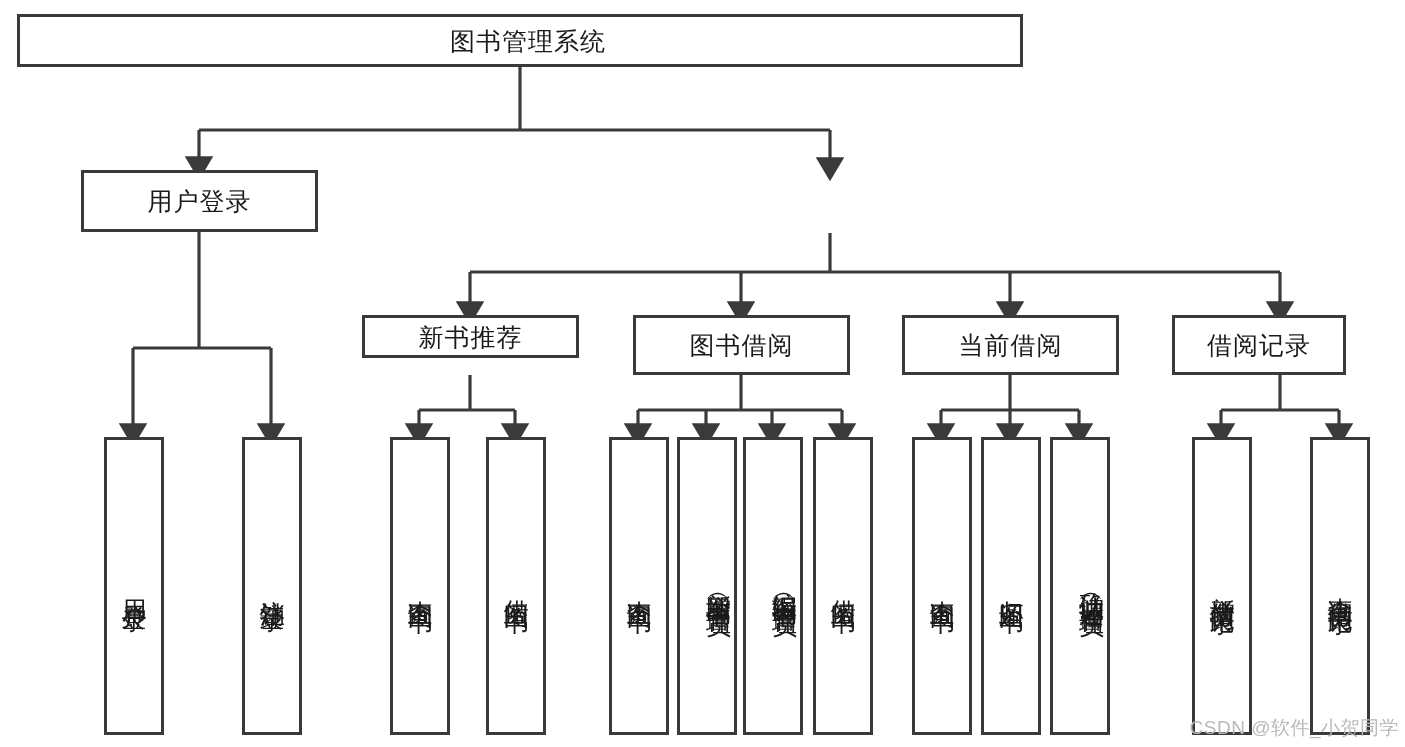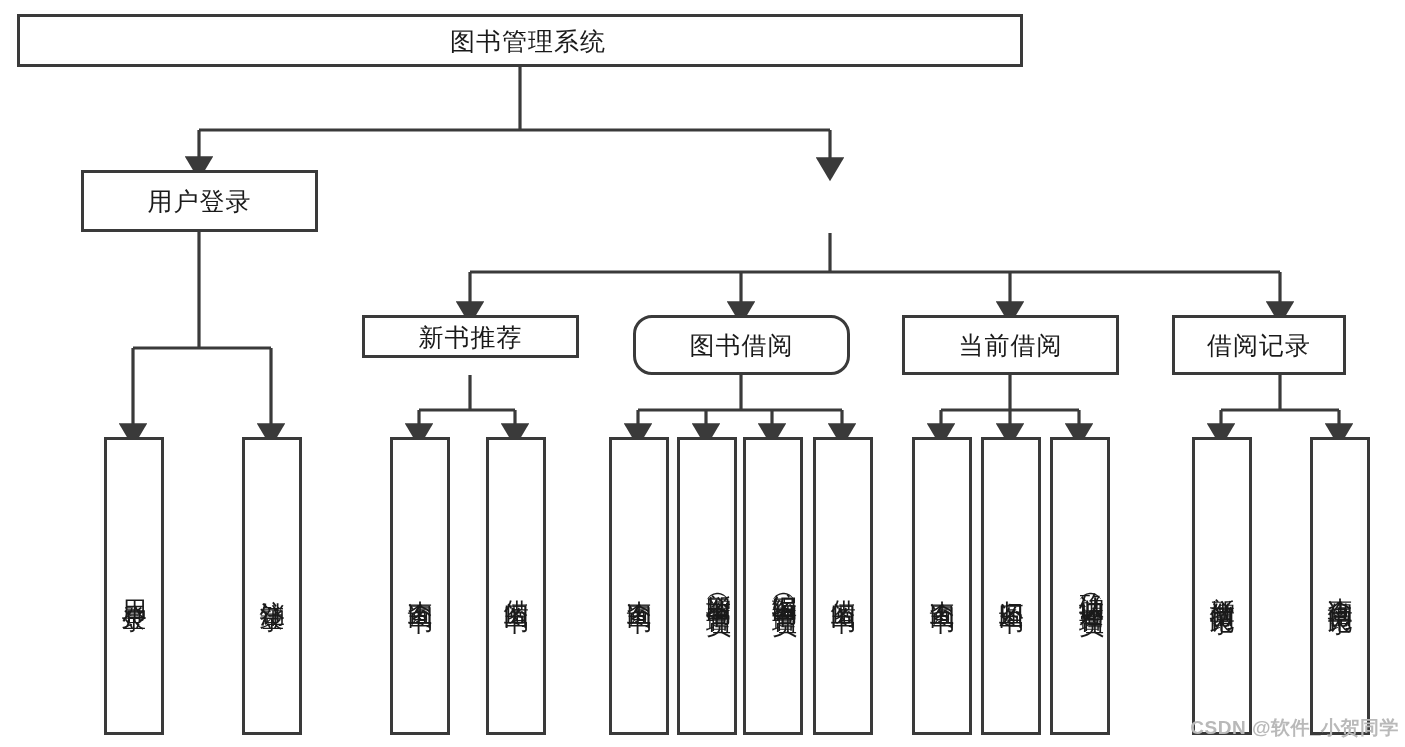--- a/index.html
+++ b/index.html
@@ -61,21 +61,20 @@
     pointer-events: none;
   }
   .watermark {
     position: absolute;
     right: 6px;
     bottom: 6px;
     font-size: 19px;
     color: #b9b9b9;
     white-space: nowrap;
     letter-spacing: 0.5px;
-    font-weight: bold;
   }
 </style>
 </head>
 <body>
 
 <div id="canvas">
 
   <svg class="edges" viewBox="0 0 1405 747">
     <defs>
       <marker id="arrow" markerWidth="9" markerHeight="9" refX="1.2" refY="4.5" orient="auto" markerUnits="strokeWidth">
@@ -135,21 +134,21 @@
 
   <div class="node horiz" style="left:81px; top:170px; width:237px; height:62px;">
     <span class="node-label">用户登录</span>
   </div>
 
 
   <div class="node horiz" style="left:362px; top:315px; width:217px; height:43px;">
     <span class="node-label">新书推荐</span>
   </div>
 
-  <div class="node horiz" style="left:633px; top:315px; width:217px; height:60px;border-radius:19px;">
+  <div class="node horiz" style="left:633px; top:315px; width:217px; height:60px;">
     <span class="node-label">图书借阅</span>
   </div>
 
   <div class="node horiz" style="left:902px; top:315px; width:217px; height:60px;">
     <span class="node-label">当前借阅</span>
   </div>
 
   <div class="node horiz" style="left:1172px; top:315px; width:174px; height:60px;">
     <span class="node-label">借阅记录</span>
   </div>

